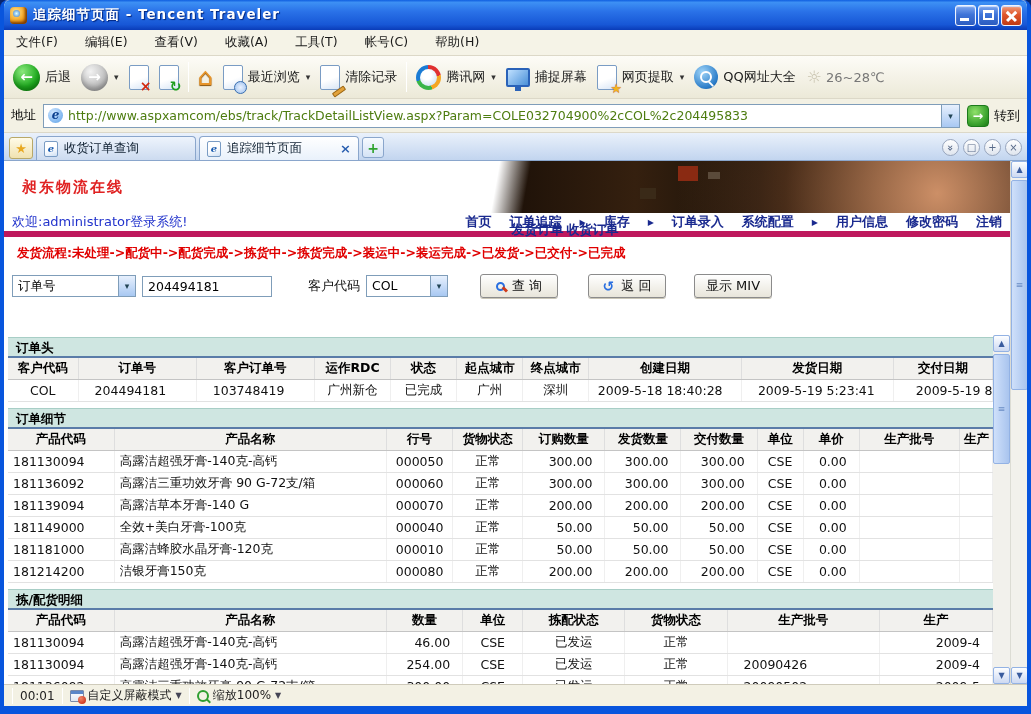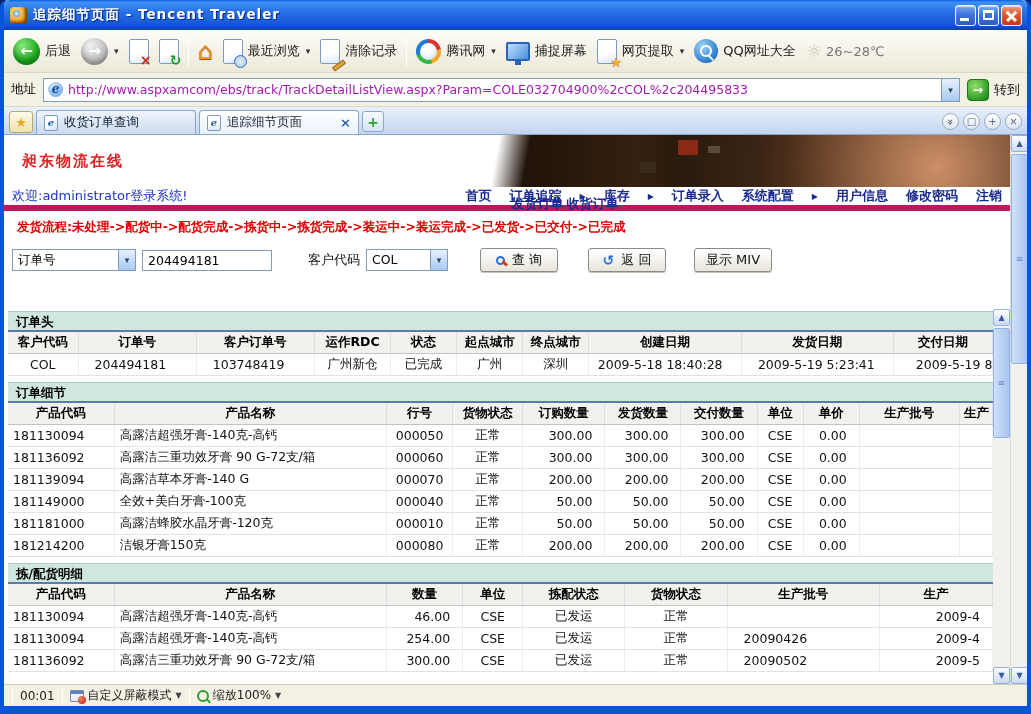--- a/index.html
+++ b/index.html
@@ -67,21 +67,21 @@
   .weather { display:flex; align-items:center; gap:4px; color:#777; margin-left:6px; }
   .weather .sun { font-size:17px; color:#c9c4b0; }
 
   
   .addressbar { height:34px; flex:none; display:flex; align-items:center; gap:7px; padding:0 7px;
     background:#f3f1e4; border-bottom:1px solid #dcd8c8; font-size:12.5px; }
   .addr-field { flex:1; height:24px; background:#fff; border:1px solid #7f9db9; display:flex; align-items:center; padding-left:4px; }
   .ie-e { width:15px; height:15px; border-radius:50%; background:radial-gradient(circle at 35% 30%,#cfe6ff,#5aa0e8);
     color:#0a3f8f; font-weight:bold; font-style:italic; font-size:12px; line-height:14px; text-align:center;
     font-family:"DejaVu Serif",serif; margin-right:5px; flex:none; }
-  .addr-url { flex:1; white-space:nowrap; overflow:hidden; color:#a21caf; }
+  .addr-url { flex:1; white-space:nowrap; overflow:hidden; color:#4d7c0f; }
   .addr-drop { width:18px; height:22px; flex:none; background:linear-gradient(#e7f0fd,#a8c8f2);
     border-left:1px solid #7f9db9; display:flex; align-items:center; justify-content:center; font-size:9px; color:#245; }
   .go-btn { display:flex; align-items:center; gap:5px; }
   .go-icon { width:22px; height:22px; border-radius:4px; border:1px solid #1c7a1c; color:#fff; font-weight:bold;
     background:radial-gradient(circle at 35% 30%,#8fe06a,#3aa22e 65%,#1d7a16); display:flex; align-items:center; justify-content:center; }
   .go-label { font-size:13px; color:#111;text-align:center; }
 
   
   .tabbar { height:28px; flex:none; display:flex; align-items:flex-end; gap:3px; padding:2px 5px 0 5px;
     background:linear-gradient(#eaf1fb,#c2d5ef); border-bottom:1px solid #8aa6cc; }
@@ -217,20 +217,29 @@
       <div class="win-btn">
           <div class="box"></div>
         </div>
       <div class="win-btn close">
           <div class="x1"></div>
           <div class="x2"></div>
         </div>
     </div>
   </div>
 
+  <div class="menubar">
+    <span>文件(F)</span>
+    <span>编辑(E)</span>
+    <span>查看(V)</span>
+    <span>收藏(A)</span>
+    <span>工具(T)</span>
+    <span>帐号(C)</span>
+    <span>帮助(H)</span>
+  </div>
 
   <div class="toolbar">
     <div class="tbtn">
       <div class="circle c-back">←</div>
       <span>后退</span>
     </div>
     <div class="tbtn">
       <div class="circle c-fwd">→</div>
       <span class="drop">▾</span>
     </div>

